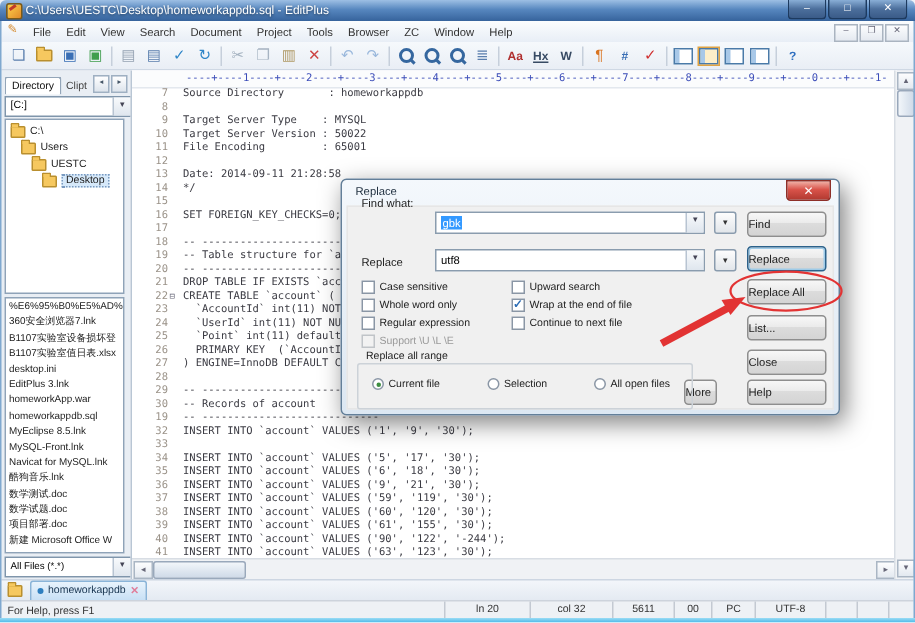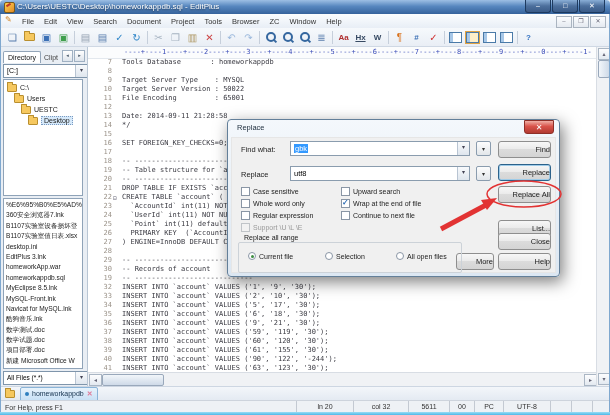--- a/index.html
+++ b/index.html
@@ -128,21 +128,21 @@
   .dlg-body{position:absolute;left:3px;right:3px;top:17px;bottom:3px;background:#f0f0f0;border:1px solid #e6e6e6}
   .dlg-label{position:absolute;font-size:7.5px;color:#222;white-space:nowrap}
   .combo{position:absolute;height:15px;background:#fff;border:1px solid #8a9cae;font-size:7.5px;line-height:13px;box-sizing:border-box}
   .combo .val{padding-left:3px;white-space:nowrap}
   .combo .val.sel span{background:#3399ff;color:#fff;padding:0 1px}
   .ddbtn{position:absolute;width:15px;height:15px;border:1px solid #8a9cae;border-radius:2px;
     background:linear-gradient(#fdfdfd,#e2e6ea);text-align:center;font-size:6px;line-height:14px;color:#333;box-sizing:border-box}
   .ddbtn::after{content:"▾"}
   .btn{position:absolute;width:53px;height:17px;box-sizing:border-box;
     background:linear-gradient(#f7f7f7,#ebebeb 45%,#dcdcdc 46%,#d4d4d4);
-    border:1px solid #8e8e8e;border-radius:3px;font-size:7.5px;text-align:right;line-height:15px;color:#222;white-space:nowrap}
+    border:1px solid #8e8e8e;border-radius:3px;font-size:7.5px;text-align:left;line-height:15px;color:#222;white-space:nowrap}
   .btn.focus{border-color:#2c628b;box-shadow:inset 0 0 0 1px #9ecbe8}
   .cbrow{position:absolute;display:flex;align-items:center;font-size:7px;color:#222;height:10px;white-space:nowrap}
   .cb{width:7px;height:7px;background:#fff;border:1px solid #8a96a5;margin-right:3px;position:relative;flex:none}
   .cb.checked::after{content:"✓";position:absolute;left:0;top:-2px;font-size:8px;color:#2b6cb5;font-weight:bold}
   .cbrow.disabled{color:#9a9a9a}
   .cbrow.disabled .cb{background:#f2f2f2;border-color:#c0c4c8}
   .radiorow{position:absolute;display:flex;align-items:center;font-size:7px;color:#222;height:10px;white-space:nowrap}
   .radio{width:8px;height:8px;border:1px solid #8a96a5;border-radius:50%;background:#fff;margin-right:3px;position:relative;flex:none;box-sizing:border-box}
   .radio.selected::after{content:"";position:absolute;left:1.5px;top:1.5px;width:3px;height:3px;border-radius:50%;background:#3e8e41}
   .grpbox{position:absolute;left:10px;top:122px;width:222px;height:29px;border:1px solid #ccd2d8;border-radius:2px}
@@ -338,21 +338,21 @@
         <span>All Files (*.*)</span>
         <span class="caretbox"></span>
       </div>
     </div>
 
     <div class="editor">
       <div class="ruler">----+----1----+----2----+----3----+----4----+----5----+----6----+----7----+----8----+----9----+----0----+----1-</div>
       <div class="lines" id="lines">
           <div class="eline">
             <span class="lnum">7</span>
-            <span class="code">Tools Database       : homeworkappdb</span>
+            <span class="code">Source Directory       : homeworkappdb</span>
           </div>
           <div class="eline">
             <span class="lnum">8</span>
             <span class="code"></span>
           </div>
           <div class="eline">
             <span class="lnum">9</span>
             <span class="code">Target Server Type    : MYSQL</span>
           </div>
           <div class="eline">
@@ -443,21 +443,20 @@
           <div class="eline">
             <span class="lnum">19</span>
             <span class="code">-- ----------------------------</span>
           </div>
           <div class="eline">
             <span class="lnum">32</span>
             <span class="code">INSERT INTO `account` VALUES ('1', '9', '30');</span>
           </div>
           <div class="eline">
             <span class="lnum">33</span>
-            <span class="code">INSERT INTO `account` VALUES ('2', '10', '30');</span>
           </div>
           <div class="eline">
             <span class="lnum">34</span>
             <span class="code">INSERT INTO `account` VALUES ('5', '17', '30');</span>
           </div>
           <div class="eline">
             <span class="lnum">35</span>
             <span class="code">INSERT INTO `account` VALUES ('6', '18', '30');</span>
           </div>
           <div class="eline">
@@ -525,40 +524,40 @@
 
   <div class="edge l"></div>
   <div class="edge r"></div>
   <div class="bottomstrip"></div>
 
   <div class="dialog">
     <span class="dlg-title">Replace</span>
     <span class="dlg-close"></span>
     <div class="dlg-body"></div>
 
-    <span class="dlg-label" style="left:13px;top:25px">Find what:</span>
+    <span class="dlg-label" style="left:13px;top:11px">Find what:</span>
     <div class="combo" style="left:62px;top:21px;width:180px">
       <div class="val sel"><span>gbk</span></div>
       <span class="caretbox"></span>
     </div>
     <span class="ddbtn" style="left:248px;top:21px"></span>
     <span class="btn" style="left:270px;top:21px">Find</span>
 
     <span class="dlg-label" style="left:13px;top:50px">Replace</span>
     <div class="combo" style="left:62px;top:46px;width:180px">
       <div class="val"><span>utf8</span></div>
       <span class="caretbox"></span>
     </div>
     <span class="ddbtn" style="left:248px;top:46px"></span>
     <span class="btn focus" style="left:270px;top:44px">Replace</span>
 
     <span class="btn" style="left:270px;top:66px">Replace All</span>
-    <span class="btn" style="left:270px;top:100px">List...</span>
+    <span class="btn" style="left:270px;top:90px">List...</span>
     <span class="btn" style="left:270px;top:113px">Close</span>
-    <span class="btn" style="left:228px;top:133px;width:38px">More</span>
+    <span class="btn" style="left:228px;top:133px;width:22px">More</span>
     <span class="btn" style="left:270px;top:133px">Help</span>
 
     <div id="opts-left"></div>
     <div id="opts-right"></div>
 
     <span class="grplabel">Replace all range</span>
     <div class="grpbox"></div>
     <div id="range-opts"></div>
   <div class="cbrow" style="left: 13px; top: 66px;">
         <span class="cb"></span>

